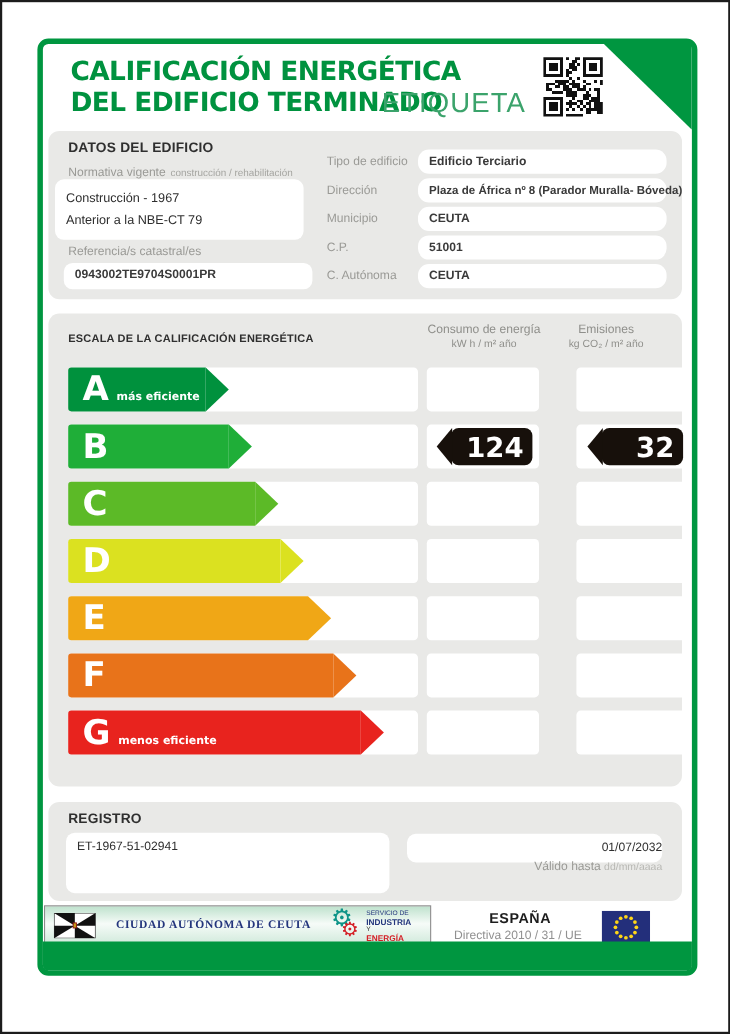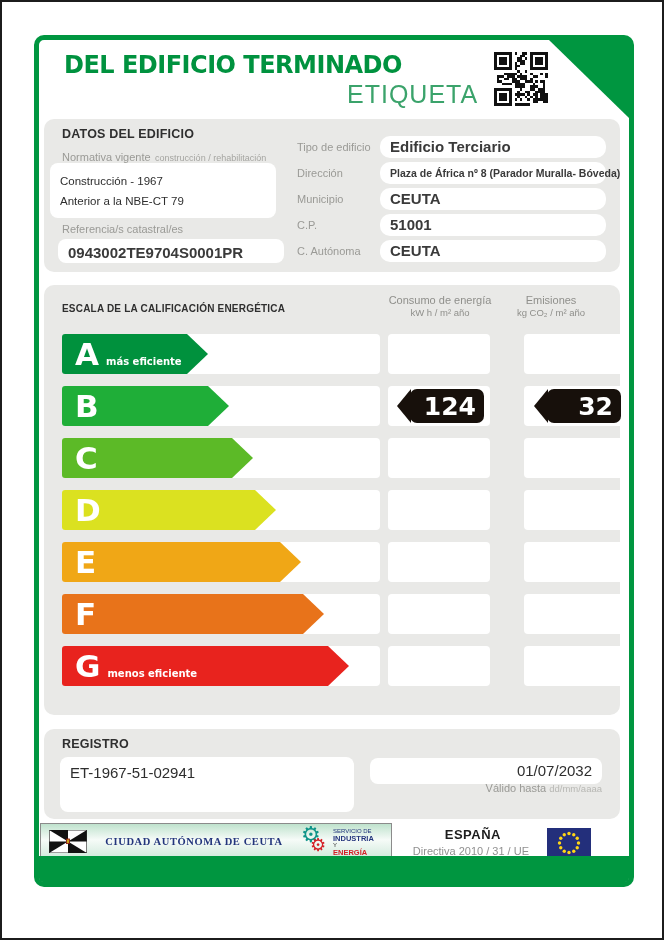--- a/index.html
+++ b/index.html
@@ -33,21 +33,21 @@
   .qr { position:absolute; left:455px; top:12px; width:54px; height:54px; }
   .qr svg { width:100%; height:100%; background:#fff; }
   
   .panel { position:absolute; left:5px; width:576px; background:#e9e9e7; border-radius:10px; }
   .panel-title { position:absolute; left:18px; top:8px; font-size:12.5px; font-weight:bold; color:#2f2f2f; letter-spacing:0.2px; }
   .panel-datos    { top:79px;  height:153px; }
   .panel-escala   { top:245px; height:430px; }
   .panel-registro { top:689px; height:90px;  }
   .lbl  { color:#9a9a96; font-size:11px; }
   .sub  { color:#a5a5a1; font-size:9px; }
-  .wbox { position:absolute; background:#ffffff; border-radius:10px; color:#3a3a3a; font-size:15px; font-weight:bold; }
+  .wbox { position:absolute; background:#ffffff; border-radius:10px; color:#3a3a3a; font-size:11px; font-weight:bold; }
   
   .norm-label { position:absolute; left:18px; top:28px; }
   .norm-box   { left:6px; top:44px; width:226px; height:55px; border-radius:8px; padding:8px 10px; line-height:20px; font-weight:normal; color:#2e2e2e; font-size:11.5px; }
   .cat-label  { position:absolute; left:18px; top:104px; }
   .cat-box    { left:14px; top:120px; width:226px; height:24px; border-radius:8px; padding:5px 10px; }
   
   .field-label { position:absolute; left:253px; height:22px; line-height:22px; }
   .field-box   { left:336px; width:226px; height:22px; line-height:22px; padding:0 10px; white-space:nowrap; }
   
   .col-head { position:absolute; top:8px; width:110px; text-align:center; color:#8f8f8b; }
@@ -77,21 +77,21 @@
     font-family:"DejaVu Sans", sans-serif; font-weight:bold; font-size:25px;
     display:flex; align-items:center; justify-content:flex-end; padding-right:8px;
   }
   .chip::before {
     content:''; position:absolute; left:-13px; top:0;
     border-top:17px solid transparent; border-bottom:17px solid transparent;
     border-right:14px solid #17100b;
   }
   
   .reg-num-box  { left:16px; top:28px; width:294px; height:55px; border-radius:8px; padding:7px 10px; font-weight:normal; color:#2e2e2e; }
-  .reg-date-box { left:326px; top:29px; width:232px; height:26px; border-radius:8px; line-height:26px; text-align:right; padding:0 10px; font-weight:normal; color:#2e2e2e; }
+  .reg-date-box { left:326px; top:29px; width:232px; height:26px; border-radius:8px; line-height:26px; text-align:right; padding:0 0; font-weight:normal; color:#2e2e2e; }
   .valido { position:absolute; right:18px; top:53px; font-size:11px; color:#9a9a96; }
   .valido .fmt { font-size:9.5px; color:#b8b8b4; }
   
   .banner {
     position:absolute; left:1px; top:783px; width:352px; height:37px;
     border:1px solid #8b8b8b;
     background:linear-gradient(180deg,#bfe2cd 0%,#f6fbf8 45%,#cfe9da 100%);
     display:flex; align-items:center; padding:0 8px;
   }
   .ceuta-flag svg { width:38px; height:23px; display:block; }
@@ -114,20 +114,21 @@
   .eu-flag svg { width:100%; height:100%; display:block; }
 </style>
 </head>
 <body>
 
 <div class="page">
   <div class="frame">
     <div class="fold-triangle"></div>
 
     <div class="hdr-title">
+      <div>CALIFICACIÓN ENERGÉTICA</div>
       <div>DEL EDIFICIO TERMINADO</div>
     </div>
     <div class="etiqueta">ETIQUETA</div>
     <div class="qr">
       <svg viewBox="0 0 21 21" shape-rendering="crispEdges" fill="#111">
           <rect x="0" y="0" width="7" height="7"></rect>
           <rect x="1" y="1" width="5" height="5" fill="#fff"></rect>
           <rect x="2" y="2" width="3" height="3"></rect>
           <rect x="14" y="0" width="7" height="7"></rect>
           <rect x="15" y="1" width="5" height="5" fill="#fff"></rect>

